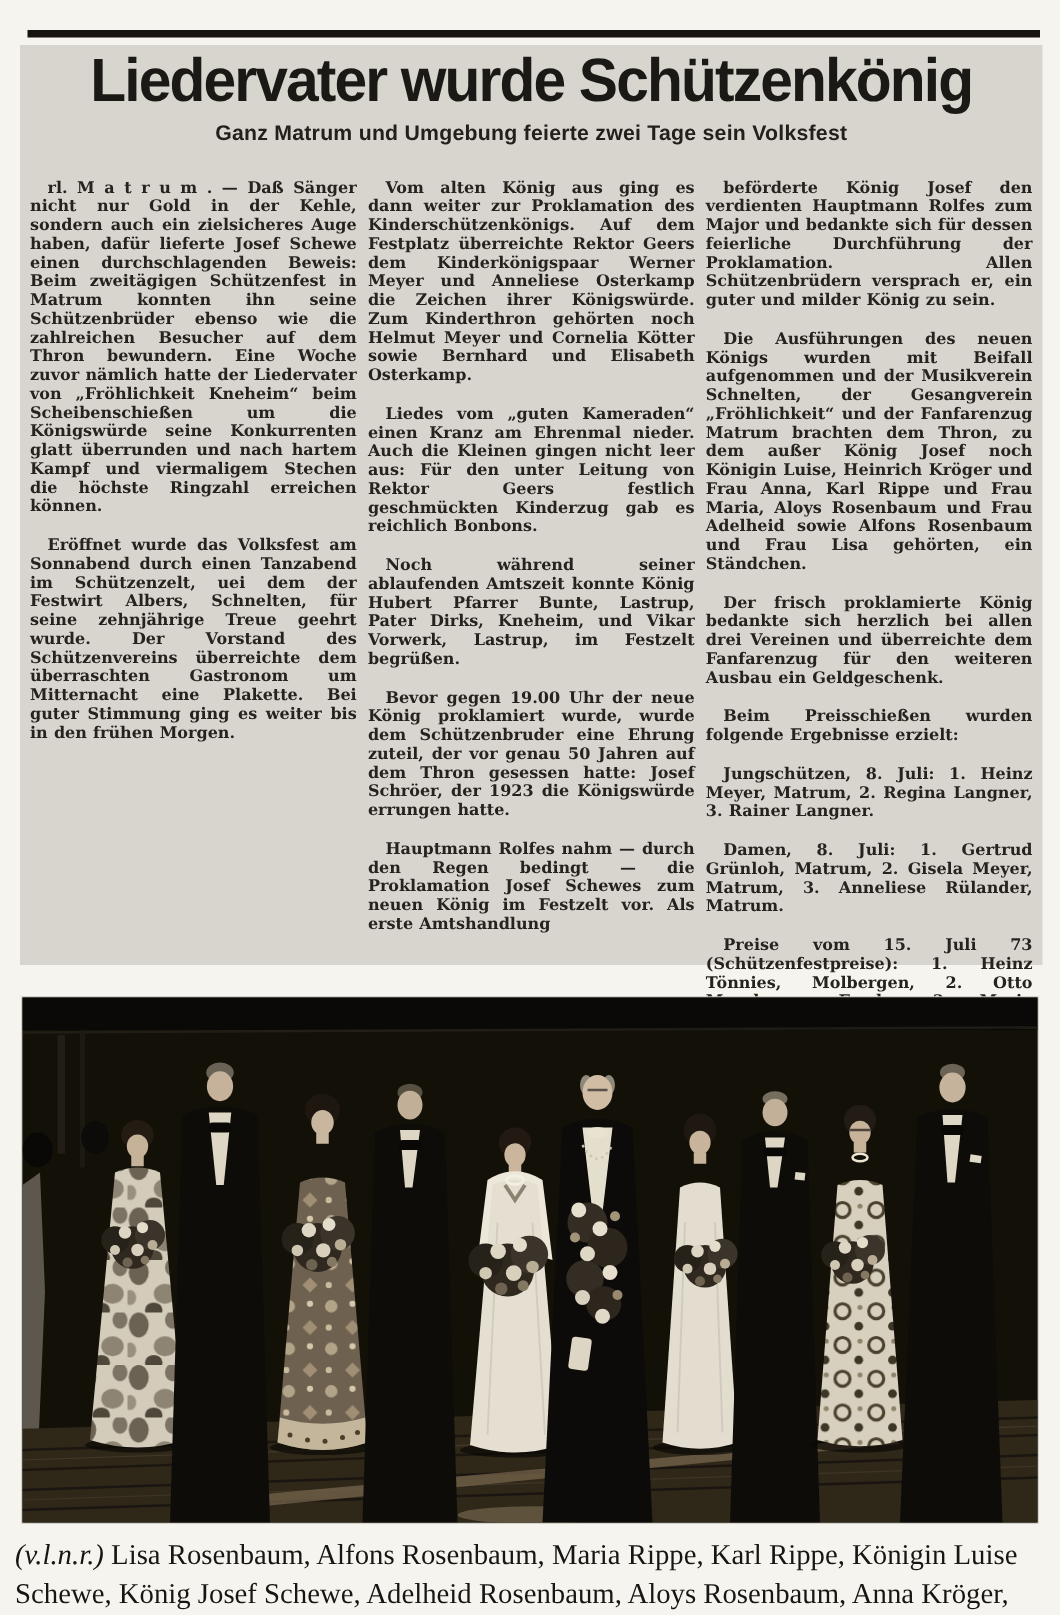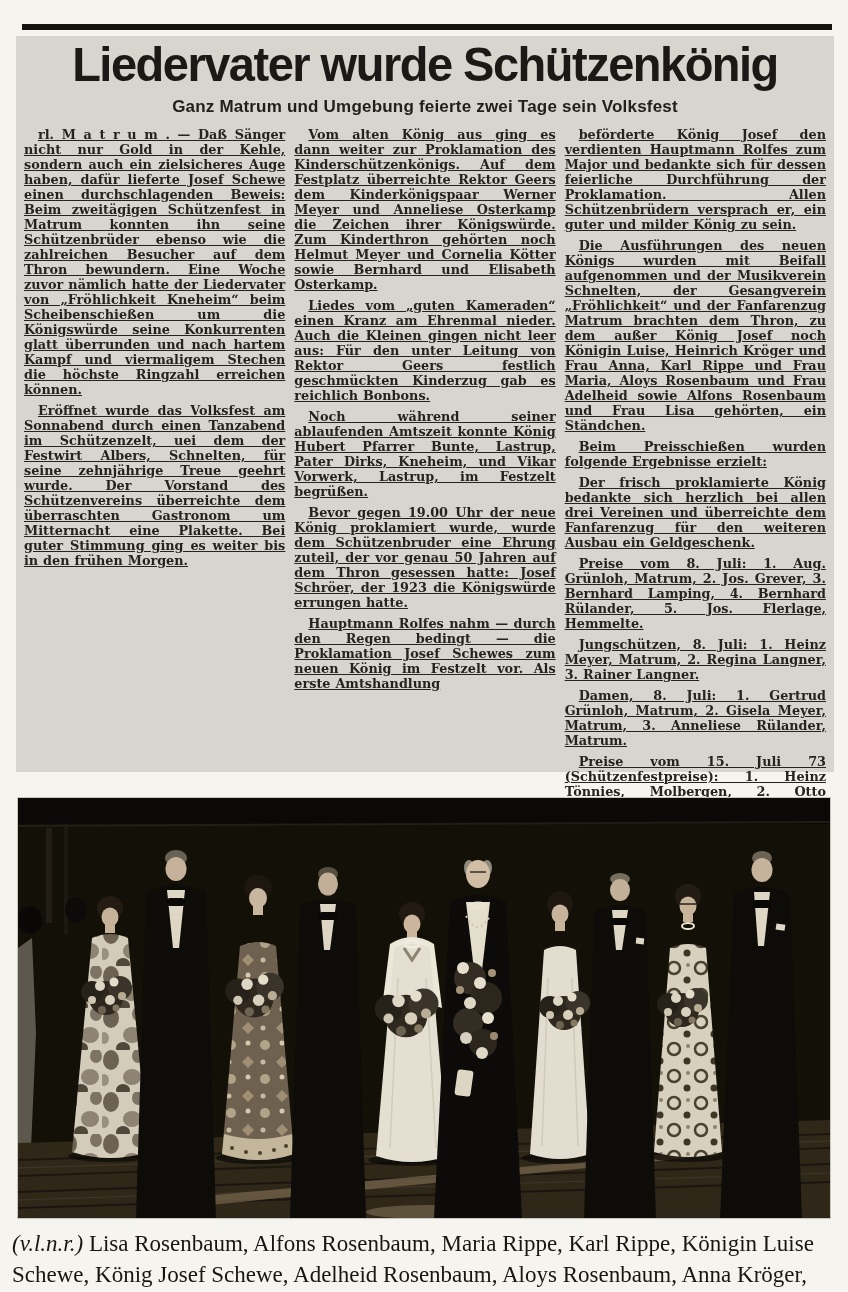--- a/index.html
+++ b/index.html
@@ -10,24 +10,24 @@
   .panel{position:absolute;left:16px;top:36px;width:818px;height:736px;background:#d8d5cf;}
   .headline{margin:2px 0 0;text-align:center;
     font-family:"Liberation Sans",sans-serif;font-weight:bold;
     font-size:47px;line-height:52px;letter-spacing:-1.5px;color:#1b1916;
     transform:scaleY(1.04);}
   .subhead{margin:7px 0 0;text-align:center;
     font-family:"Liberation Sans",sans-serif;font-weight:bold;
     font-size:17px;line-height:20px;letter-spacing:0.2px;color:#23201c;}
   .cols{display:flex;gap:9px;padding:10px 8px 0 8px;}
   .col{flex:1 1 0;min-width:0;}
-  .para{margin:0 0 6px;text-indent:14px;text-align:justify;
+  .para{margin:16px 0 6px;text-indent:14px;text-align:justify;
     font-family:"DejaVu Serif",serif;font-weight:700;
     font-size:12.8px;line-height:15px;color:#26231e;
-    hyphens:auto;-webkit-hyphens:auto;word-spacing:0.5px;text-decoration:underline;}
+    hyphens:auto;-webkit-hyphens:auto;word-spacing:0.5px;}
   .photo-wrap{position:absolute;left:18px;top:798px;width:812px;height:420px;
     background:#131008;box-shadow:0 0 0 1px #c9c6bf;}
   .photo-wrap svg{display:block;width:100%;height:100%;}
   .caption{position:absolute;left:12px;top:1228px;width:830px;margin:0;
     font-family:"Liberation Serif",serif;font-size:23px;line-height:31px;color:#181613;}
   .caption em{font-style:italic;}
 </style>
 </head>
 <body>
 
@@ -46,23 +46,22 @@
       <div class="col" lang="de">
           <p class="para">Vom alten König aus ging es dann weiter zur Proklamation des Kinderschützenkönigs. Auf dem Festplatz überreichte Rektor Geers dem Kinderkönigspaar Werner Meyer und Anneliese Osterkamp die Zeichen ihrer Königswürde. Zum Kinderthron gehörten noch Helmut Meyer und Cornelia Kötter sowie Bernhard und Elisabeth Osterkamp.</p>
           <p class="para">Liedes vom „guten Kameraden“ einen Kranz am Ehrenmal nieder. Auch die Kleinen gingen nicht leer aus: Für den unter Leitung von Rektor Geers festlich geschmückten Kinderzug gab es reichlich Bonbons.</p>
           <p class="para">Noch während seiner ablaufenden Amtszeit konnte König Hubert Pfarrer Bunte, Lastrup, Pater Dirks, Kneheim, und Vikar Vorwerk, Lastrup, im Festzelt begrüßen.</p>
           <p class="para">Bevor gegen 19.00 Uhr der neue König proklamiert wurde, wurde dem Schützenbruder eine Ehrung zuteil, der vor genau 50 Jahren auf dem Thron gesessen hatte: Josef Schröer, der 1923 die Königswürde errungen hatte.</p>
           <p class="para">Hauptmann Rolfes nahm — durch den Regen bedingt — die Proklamation Josef Schewes zum neuen König im Festzelt vor. Als erste Amtshandlung</p>
         </div>
       <div class="col" lang="de">
           <p class="para">beförderte König Josef den verdienten Hauptmann Rolfes zum Major und bedankte sich für dessen feierliche Durchführung der Proklamation. Allen Schützenbrüdern versprach er, ein guter und milder König zu sein.</p>
           <p class="para">Die Ausführungen des neuen Königs wurden mit Beifall aufgenommen und der Musikverein Schnelten, der Gesangverein „Fröhlichkeit“ und der Fanfarenzug Matrum brachten dem Thron, zu dem außer König Josef noch Königin Luise, Heinrich Kröger und Frau Anna, Karl Rippe und Frau Maria, Aloys Rosenbaum und Frau Adelheid sowie Alfons Rosenbaum und Frau Lisa gehörten, ein Ständchen.</p>
+          <p class="para">Der frisch proklamierte König bedankte sich herzlich bei allen drei Vereinen und überreichte dem Fanfarenzug für den weiteren Ausbau ein Geldgeschenk.</p>
           <p class="para">Beim Preisschießen wurden folgende Ergebnisse erzielt:</p>
-          <p class="para">Der frisch proklamierte König bedankte sich herzlich bei allen drei Vereinen und überreichte dem Fanfarenzug für den weiteren Ausbau ein Geldgeschenk.</p>
-          <p class="para">Preise vom 8. Juli: 1. Aug. Grünloh, Matrum, 2. Jos. Grever, 3. Bernhard Lamping, 4. Bernhard Rülander, 5. Jos. Flerlage, Hemmelte.</p>
           <p class="para">Jungschützen, 8. Juli: 1. Heinz Meyer, Matrum, 2. Regina Langner, 3. Rainer Langner.</p>
           <p class="para">Damen, 8. Juli: 1. Gertrud Grünloh, Matrum, 2. Gisela Meyer, Matrum, 3. Anneliese Rülander, Matrum.</p>
           <p class="para">Preise vom 15. Juli 73 (Schützenfestpreise): 1. Heinz Tönnies, Molbergen, 2. Otto Moorkamp, Ermke, 3. Maria Tönnies, Molbergen, 4. Günter Grever, Matrum, 5. Jos. Fröhle, Matrum. Vereinsmeister wurde Jos. Flerlage.</p>
         </div>
     </div>
   </div>
 
   <div class="photo-wrap">
     <svg viewBox="0 0 812 420" preserveAspectRatio="none">
       <defs>

